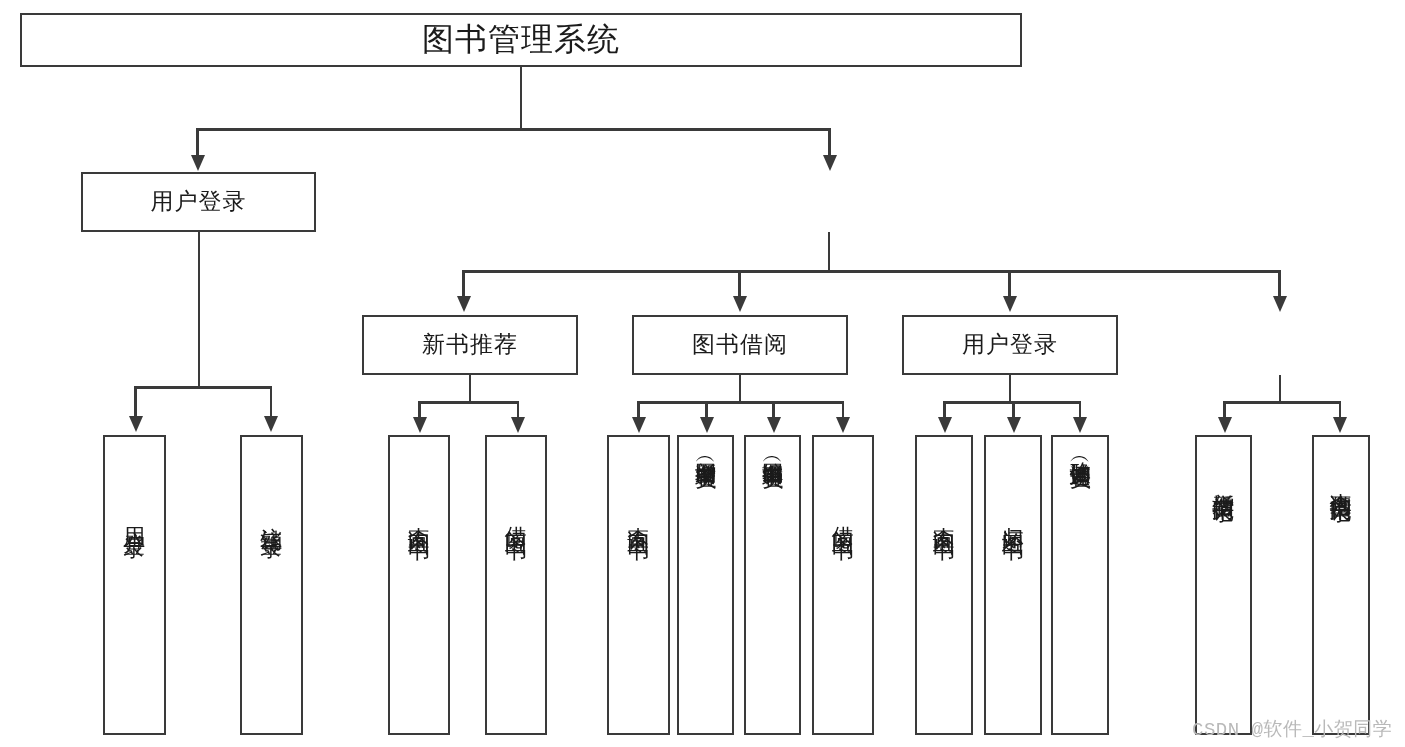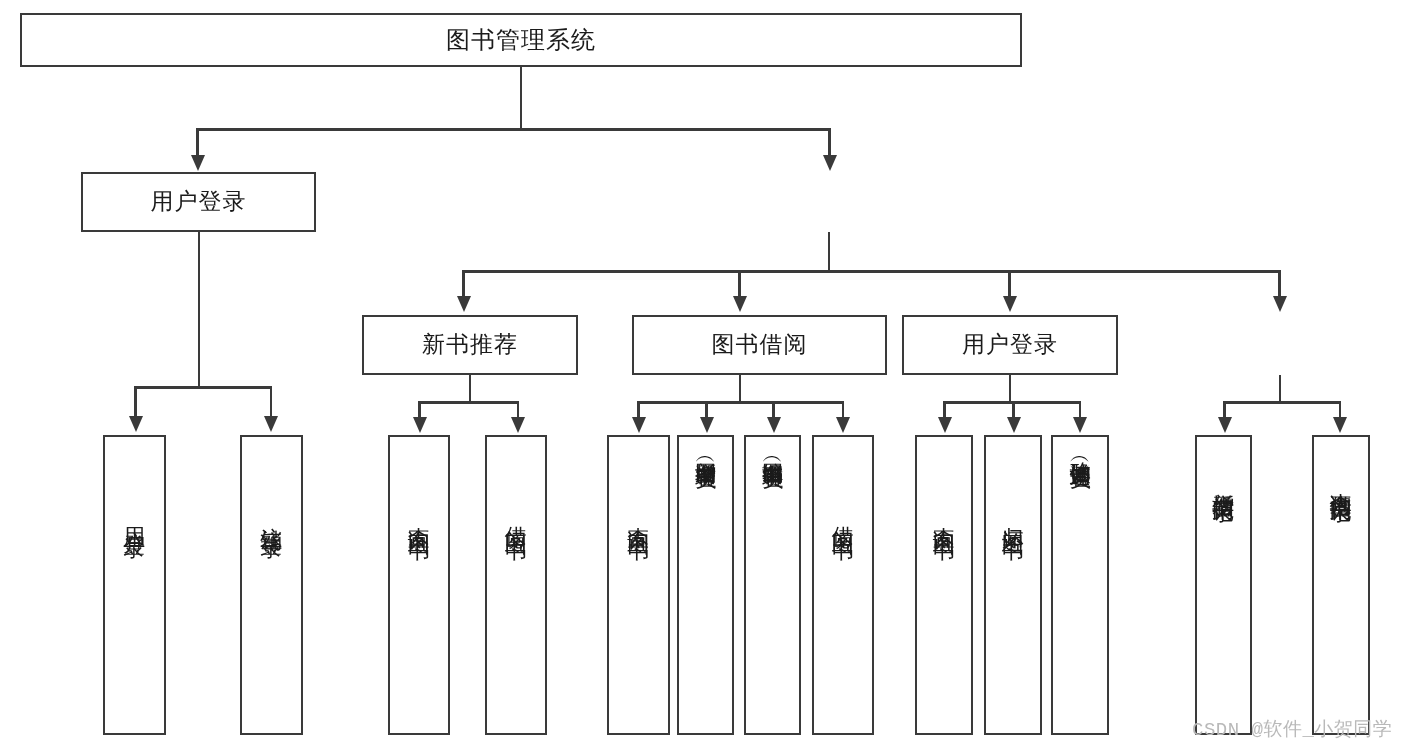--- a/index.html
+++ b/index.html
@@ -31,21 +31,21 @@
   .node.h {
     
   }
   .node .label {
     font-size: 23px;
     line-height: 1.1;
     letter-spacing: 1px;
     white-space: nowrap;
   }
   .node.root .label {
-    font-size: 24px;
+    font-size: 32px;
   }
   .node.v {
     
     align-items: flex-start;
     padding-top: 0;
   }
   .node.v .label {
     writing-mode: vertical-rl;
     text-orientation: upright;
     font-size: 22px;
@@ -116,21 +116,21 @@
   <div class="edge vline" style="left:738px; top:270px; height:28px;"></div>
   <div class="arrow" style="left:732.5px; top:296px;"></div>
   <div class="edge vline" style="left:1008px; top:270px; height:28px;"></div>
   <div class="arrow" style="left:1002.5px; top:296px;"></div>
   <div class="edge vline" style="left:1278px; top:270px; height:28px;"></div>
   <div class="arrow" style="left:1272.5px; top:296px;"></div>
 
   <div class="node h" style="left:362px; top:315px; width:216px; height:60px;">
     <span class="label">新书推荐</span>
   </div>
-  <div class="node h" style="left:632px; top:315px; width:255px; height:60px;">
+  <div class="node h" style="left:632px; top:315px; width:216px; height:60px;">
     <span class="label">图书借阅</span>
   </div>
   <div class="node h" style="left:902px; top:315px; width:216px; height:60px;">
     <span class="label">用户登录</span>
   </div>
 
   <div class="edge vline" style="left:468.5px; top:375px; height:28px;"></div>
   <div class="edge hline" style="left:418px; top:401px; width:101px;"></div>
   <div class="edge vline" style="left:418px; top:401px; height:18px;"></div>
   <div class="arrow" style="left:412.5px; top:417px;"></div>

